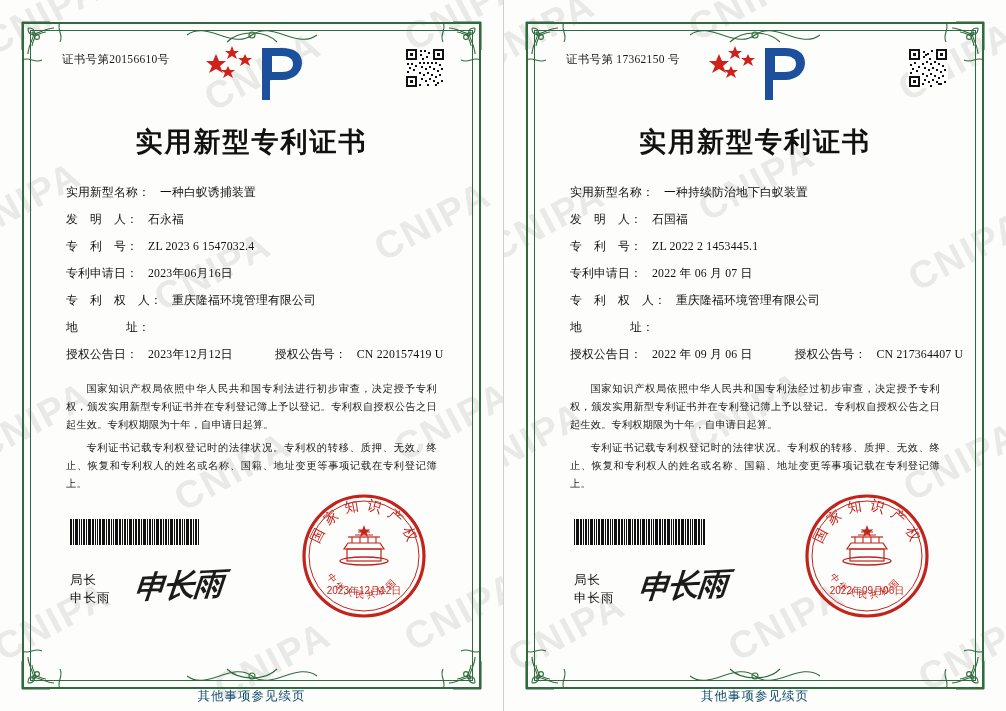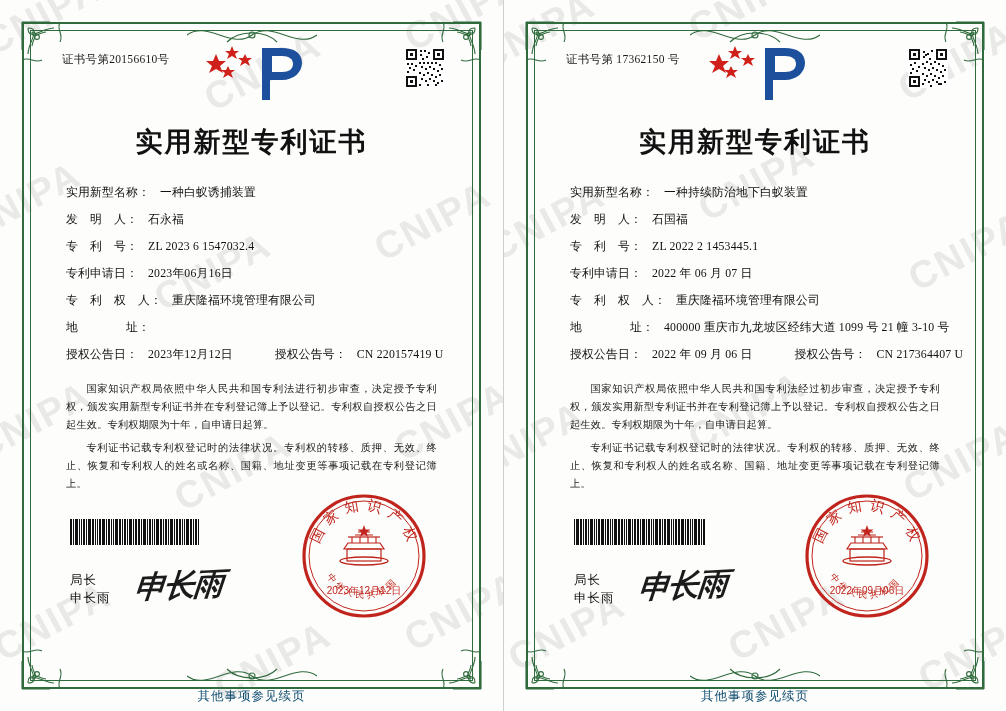--- a/index.html
+++ b/index.html
@@ -709,21 +709,20 @@
         <div class="frow">
           <span class="flabel">专利申请日：</span>
           <span class="fvalue">2022 年 06 月 07 日</span>
         </div>
         <div class="frow">
           <span class="flabel">专　利　权　人：</span>
           <span class="fvalue">重庆隆福环境管理有限公司</span>
         </div>
         <div class="frow">
           <span class="flabel">地　　　　址：</span>
-          <span class="fvalue">400000  重庆市九龙坡区经纬大道 1099 号 21 幢 3-10 号</span>
         </div>
         <div class="frow two">
           <span class="flabel">授权公告日：</span>
           <span class="fvalue">2022 年 09 月 06 日</span>
           <span class="flabel flabel2">授权公告号：</span>
           <span class="fvalue">CN 217364407 U</span>
         </div>
       </div>
 
       <div class="para">国家知识产权局依照中华人民共和国专利法经过初步审查，决定授予专利权，颁发实用新型专利证书并在专利登记簿上予以登记。专利权自授权公告之日起生效。专利权期限为十年，自申请日起算。</div>

